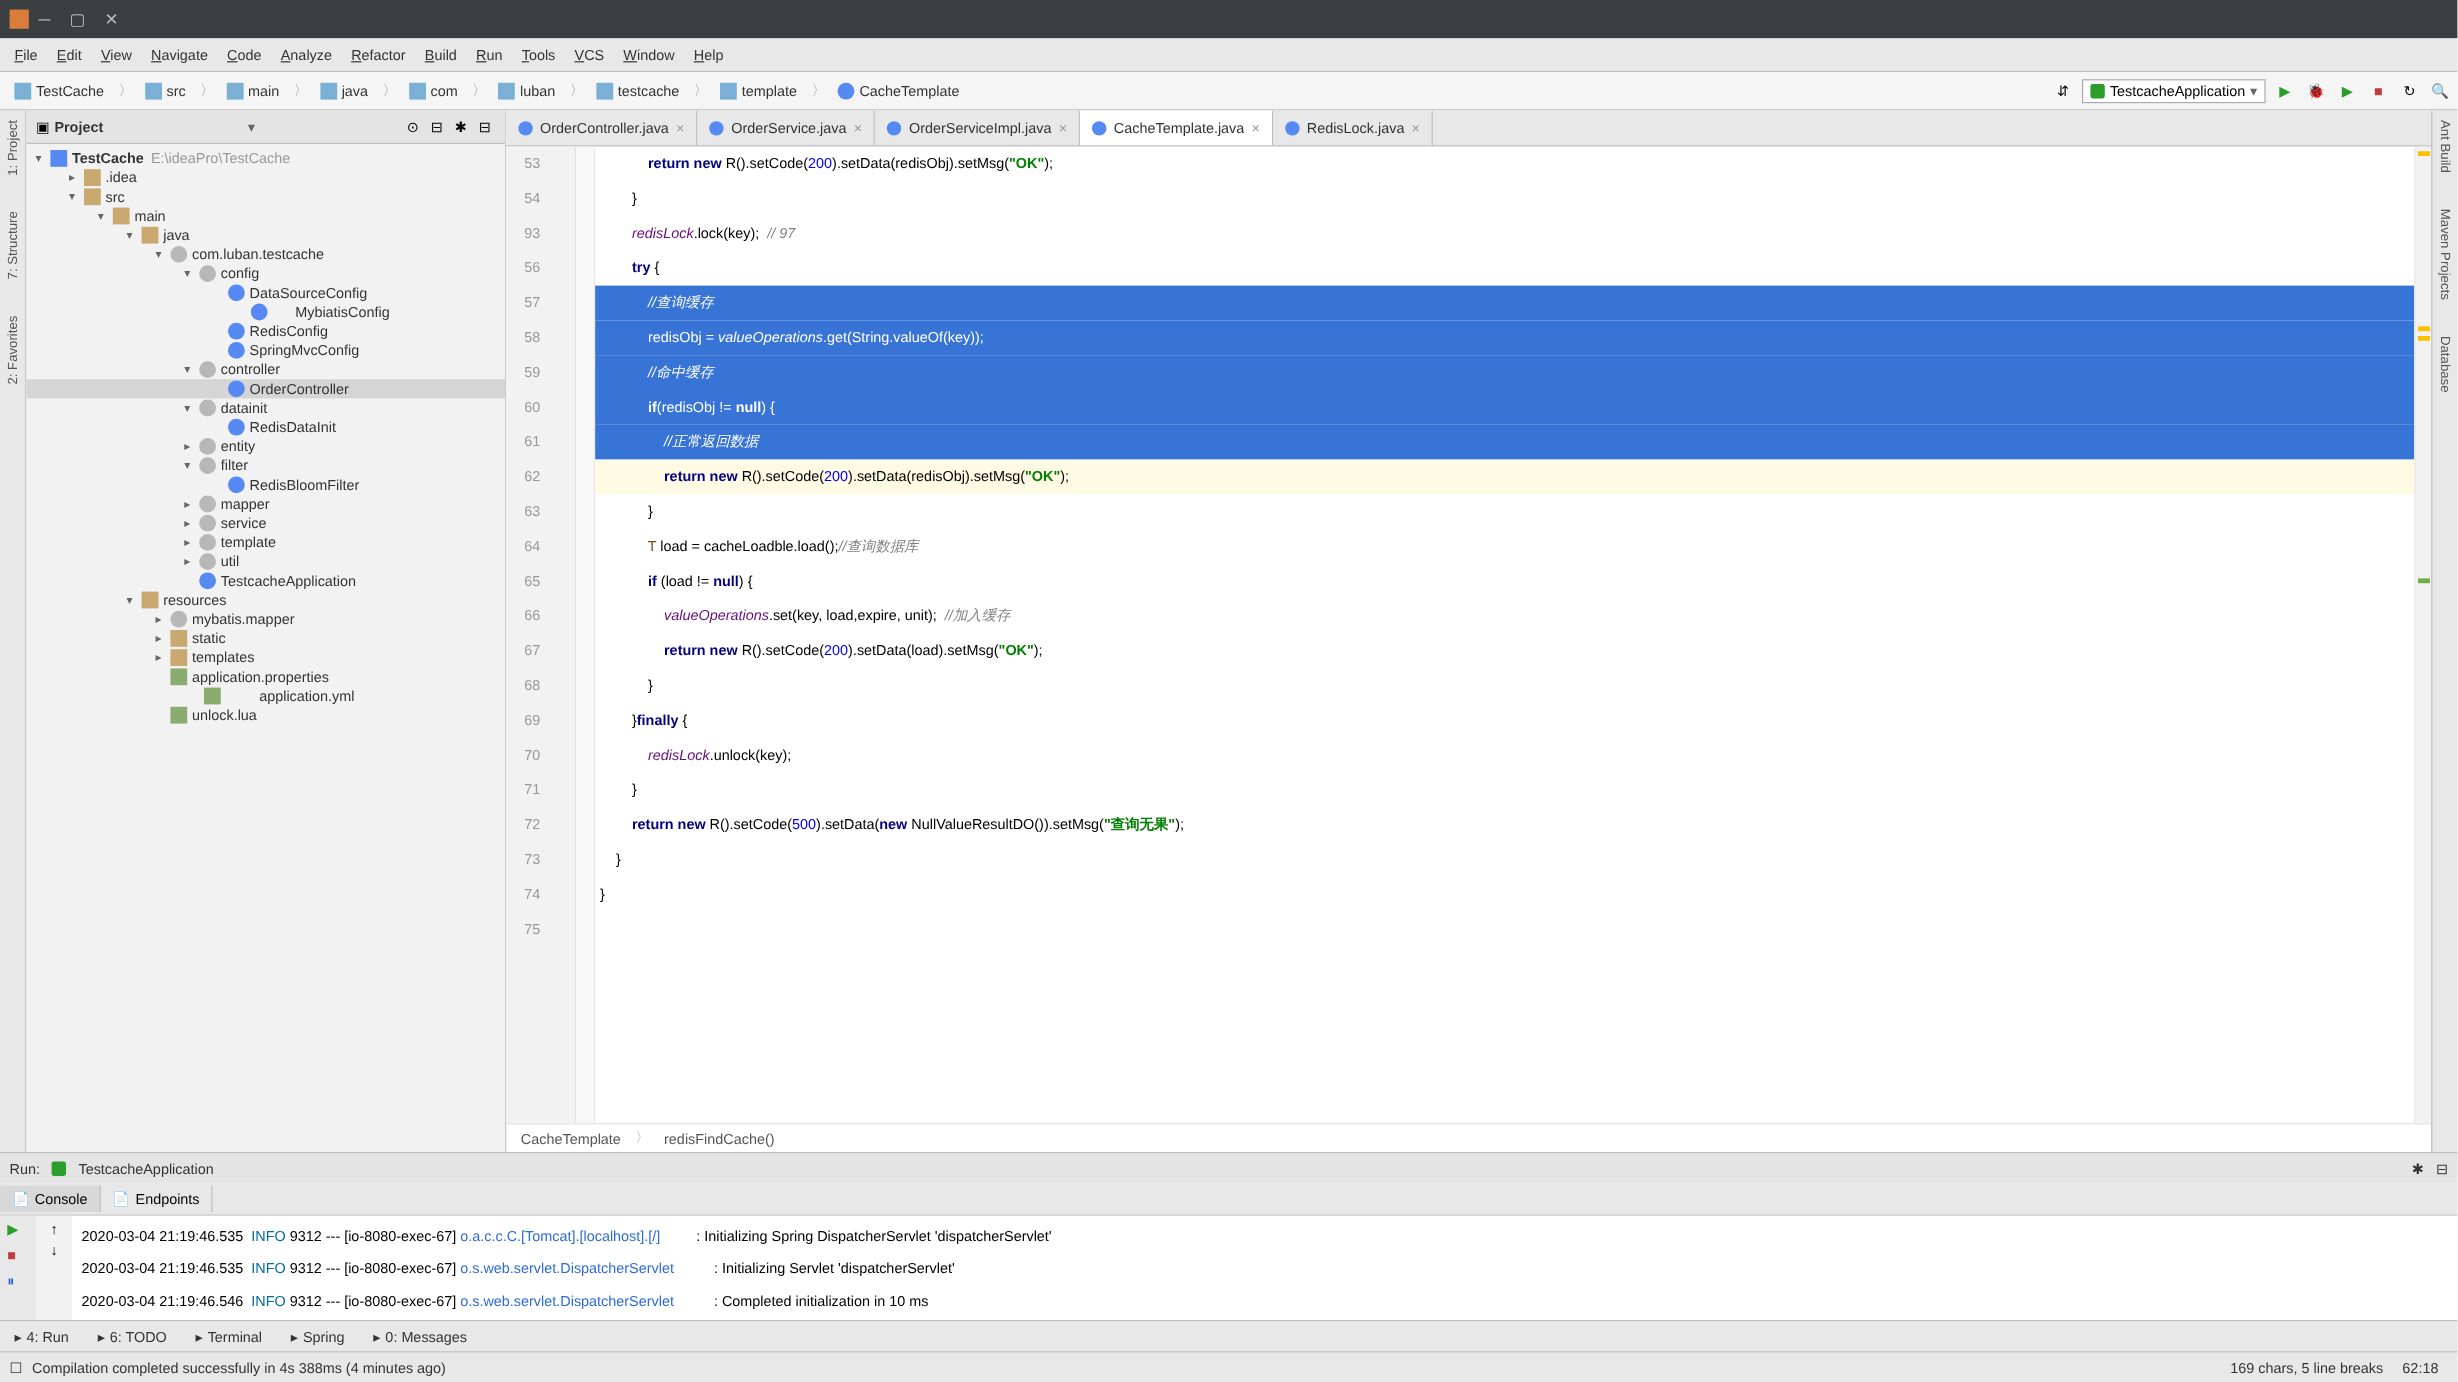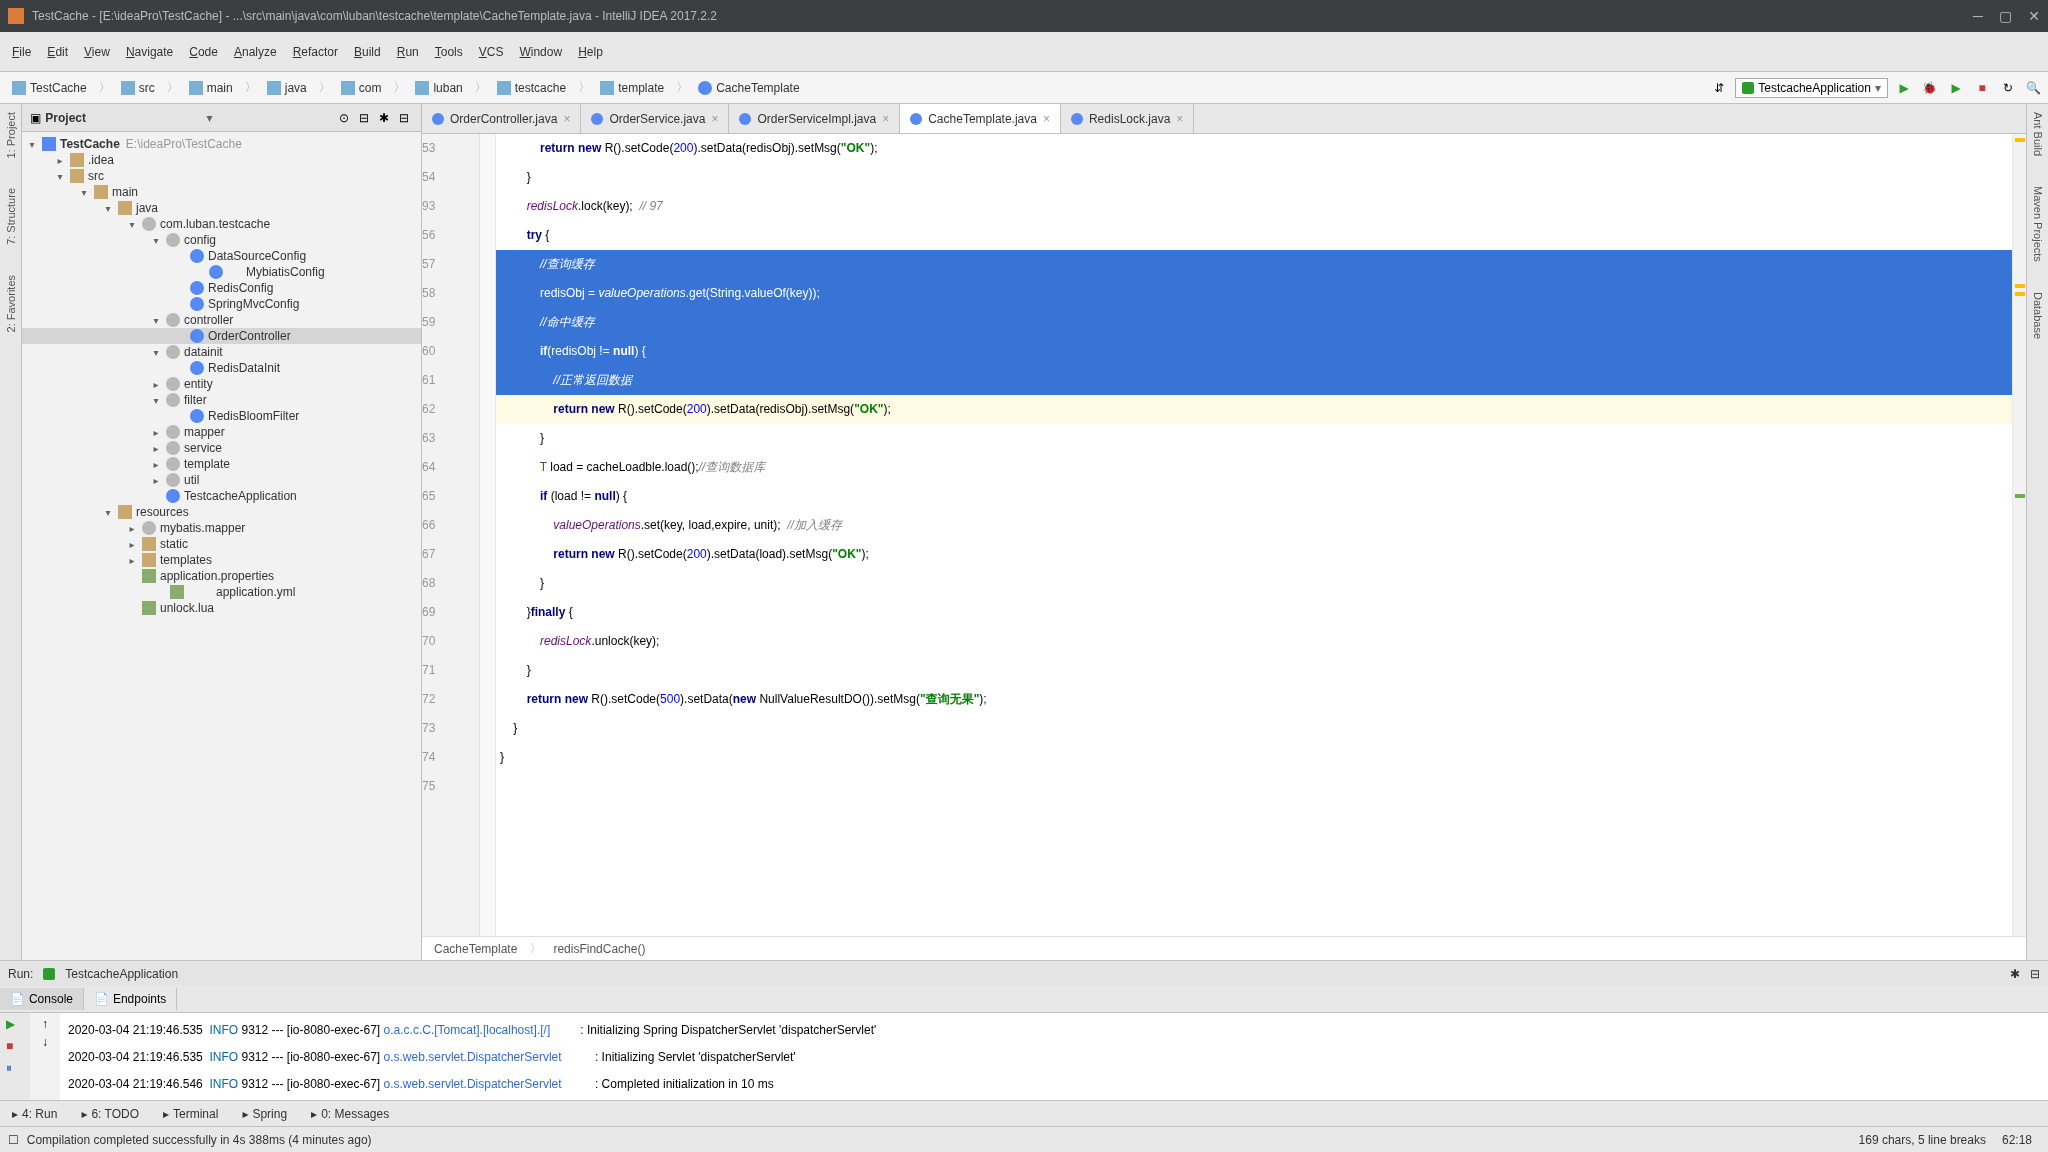--- a/index.html
+++ b/index.html
@@ -2,21 +2,21 @@
 <html><head>
 <meta charset="utf-8">
 <style>
 * { margin: 0; padding: 0; box-sizing: border-box; font-family: "Segoe UI", Tahoma, sans-serif; font-size: 12px; }
 body { background: #f0f0f0; width: 2048px; height: 1152px; overflow: hidden; display: flex; flex-direction: column; }
 .title-bar { background: #3c3f41; color: #bbb; height: 32px; display: flex; align-items: center; padding: 0 8px; }
 .title-bar .icon { width: 16px; height: 16px; background: #d87d3c; margin-right: 8px; }
 .title-bar .title { flex: 1; color: #bbb; font-size: 12px; }
 .win-controls { display: flex; gap: 16px; color: #bbb; }
 .win-controls span { cursor: pointer; font-size: 14px; }
-.menu-bar { background: #e8e8e8; height: 40px; display: flex; align-items: center; border-bottom: 1px solid #c0c0c0; padding: 0 4px; }
+.menu-bar { background: #e8e8e8; height: 28px; display: flex; align-items: center; border-bottom: 1px solid #c0c0c0; padding: 0 4px; }
 .menu-bar span { padding: 4px 8px; color: #333; }
 .menu-bar span u { text-decoration: underline; }
 .crumb-bar { background: #f5f5f5; height: 32px; display: flex; align-items: center; border-bottom: 1px solid #c0c0c0; padding: 0 4px; }
 .crumb { display: flex; align-items: center; padding: 2px 8px; color: #333; margin-right: 2px; }
 .crumb .ficon { width: 14px; height: 14px; margin-right: 4px; background: #7ab0d6; }
 .crumb .cicon { width: 14px; height: 14px; margin-right: 4px; background: #568af2; border-radius: 50%; }
 .chev { color: #999; margin: 0 2px; }
 .crumb-right { margin-left: auto; display: flex; gap: 6px; align-items: center; }
 .crumb-right .btn { width: 20px; height: 20px; display: flex; align-items: center; justify-content: center; }
 .rc-sel { border: 1px solid #aaa; padding: 2px 6px; background: #fff; display: flex; align-items: center; gap: 4px; }
@@ -38,21 +38,21 @@
 .ic-class { background: #568af2; border-radius: 50%; }
 .ic-file { background: #8aad6f; }
 .tr-hint { color: #999; margin-left: 6px; }
 .editor-area { flex: 1; display: flex; flex-direction: column; background: #fff; }
 .tabs { height: 30px; display: flex; background: #e8e8e8; border-bottom: 1px solid #c0c0c0; }
 .tab { display: flex; align-items: center; padding: 0 10px; border-right: 1px solid #c0c0c0; color: #333; gap: 6px; }
 .tab.active { background: #fff; }
 .tab .cicon { width: 12px; height: 12px; background: #568af2; border-radius: 50%; }
 .tab .x { color: #999; }
 .code-wrap { flex: 1; display: flex; overflow: hidden; font-family: "Consolas", monospace; font-size: 17px; position: relative; }
-.gutter { width: 58px; background: #f2f2f2; text-align: left; color: #999; border-right: 1px solid #e0e0e0; padding-right: 14px; line-height: 29px; }
+.gutter { width: 58px; background: #f2f2f2; text-align: center; color: #999; border-right: 1px solid #e0e0e0; padding-right: 14px; line-height: 29px; }
 .gutter .ln { height: 29px; }
 .foldcol { width: 16px; background: #f8f8f8; border-right: 1px solid #e8e8e8; }
 .code { flex: 1; line-height: 29px; white-space: pre; position: relative; }
 .code .line { height: 29px; padding-left: 4px; }
 .kw { color: #000080; font-weight: bold; }
 .cm { color: #808080; font-style: italic; }
 .str { color: #008000; font-weight: bold; }
 .num { color: #0000ff; }
 .fn { color: #333; }
 .id { color: #660e7a; font-style: italic; }
@@ -83,21 +83,20 @@
 .status-bar .spacer { flex: 1; }
 .status-bar .chunk { padding: 0 8px; }
 .ic-green { background: #2a9d2a; border-radius: 2px; }
 .sq { width: 12px; height: 12px; display: inline-block; }
 </style>
 </head>
 <body>
 
 <div class="title-bar">
   <div class="icon"></div>
-  <div class="title">TestCache - [E:\ideaPro\TestCache] - ...\src\main\java\com\luban\testcache\template\CacheTemplate.java - IntelliJ IDEA 2017.2.2</div>
   <div class="win-controls">
     <span>─</span>
     <span>▢</span>
     <span>✕</span>
   </div>
 </div>
 
 <div class="menu-bar" id="menu-bar">
     <span><u>F</u>ile</span>
     <span><u>E</u>dit</span>

